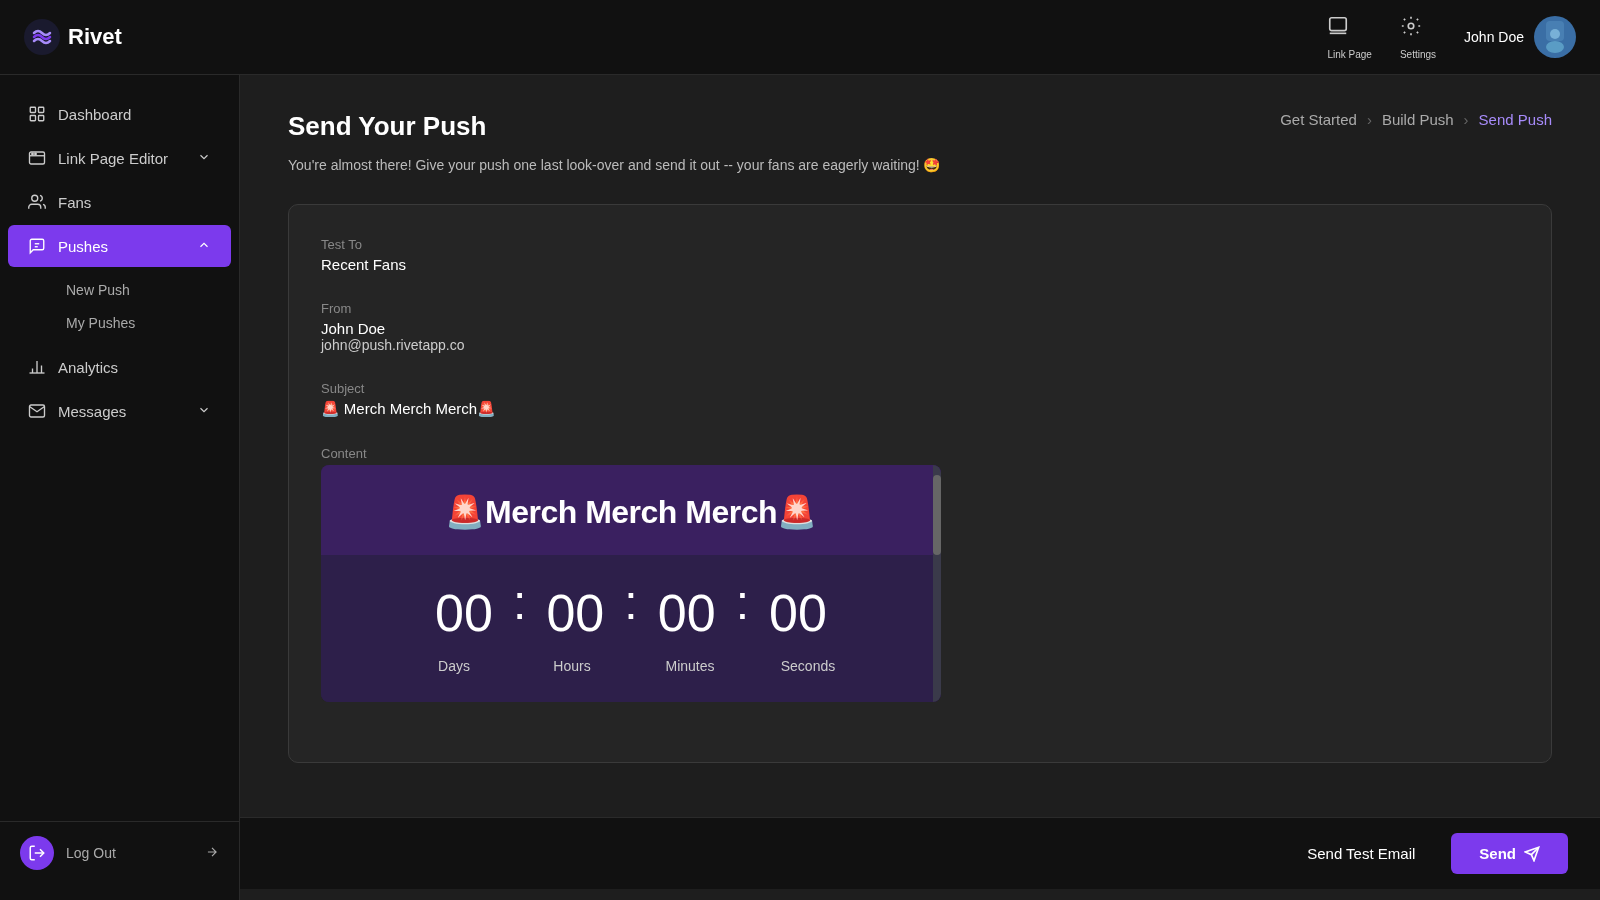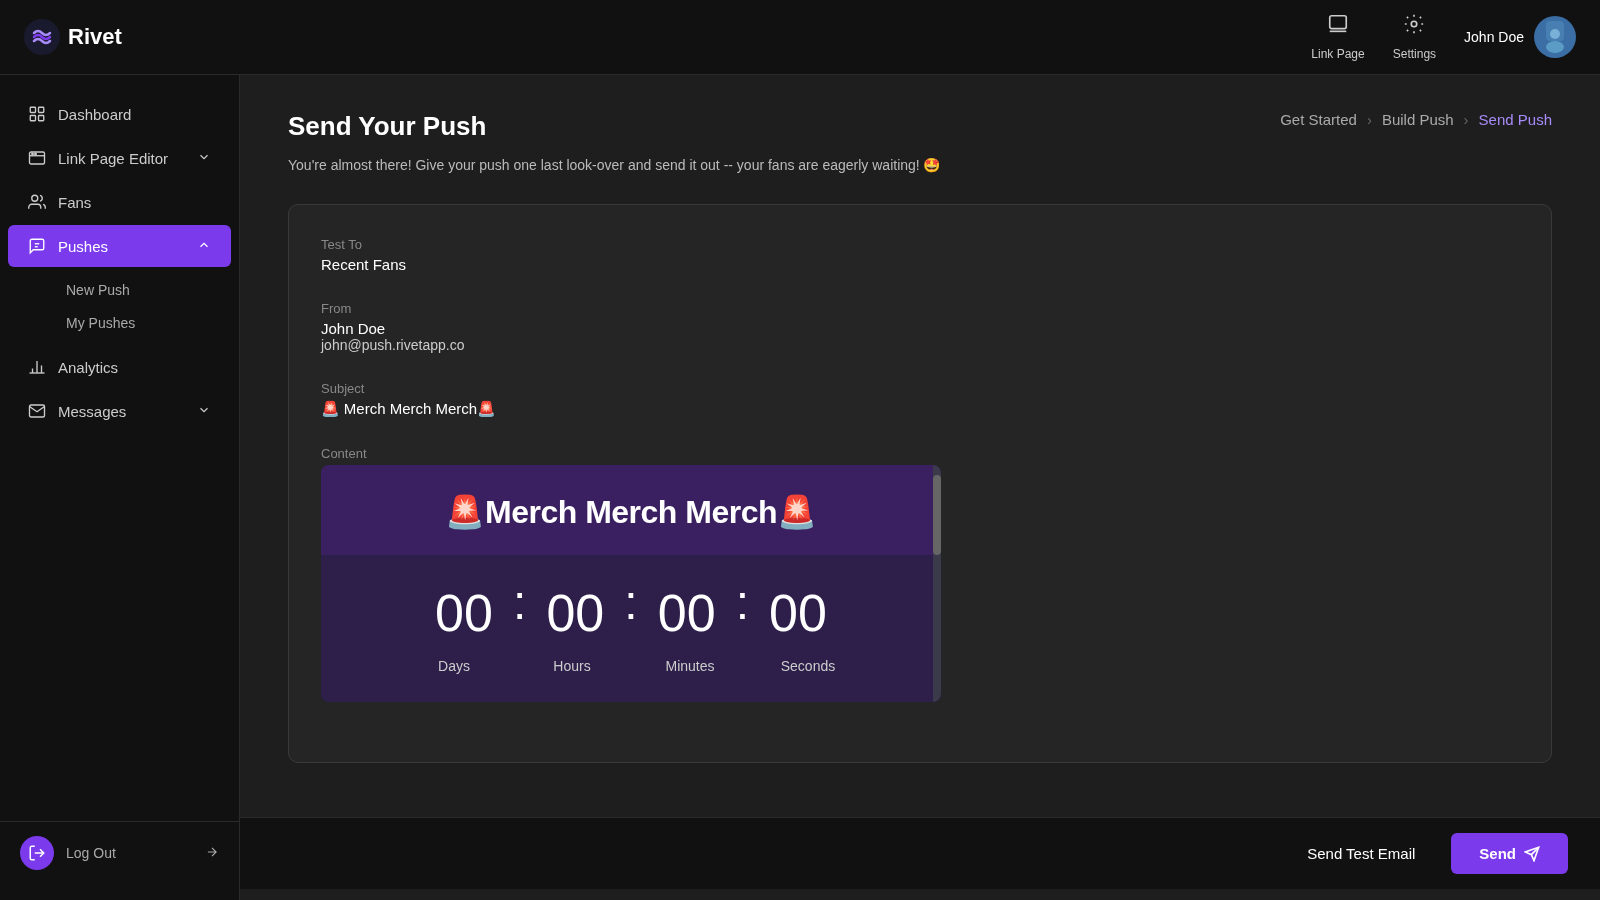--- a/index.html
+++ b/index.html
@@ -38,24 +38,24 @@
       height: 36px;
     }
     .topnav-right {
       display: flex;
       align-items: center;
       gap: 28px;
     }
     .topnav-item {
       display: flex;
       flex-direction: column;
-      align-items: center;
+      align-items: flex-start;
       gap: 12px;
       color: #ccc;
-      font-size: 12px;
+      font-size: 10px;
       cursor: pointer;
     }
     .topnav-item svg { width: 22px; height: 22px; }
     .topnav-user {
       display: flex;
       align-items: center;
       gap: 10px;
       color: #fff;
       font-size: 14px;
       font-weight: 500;

